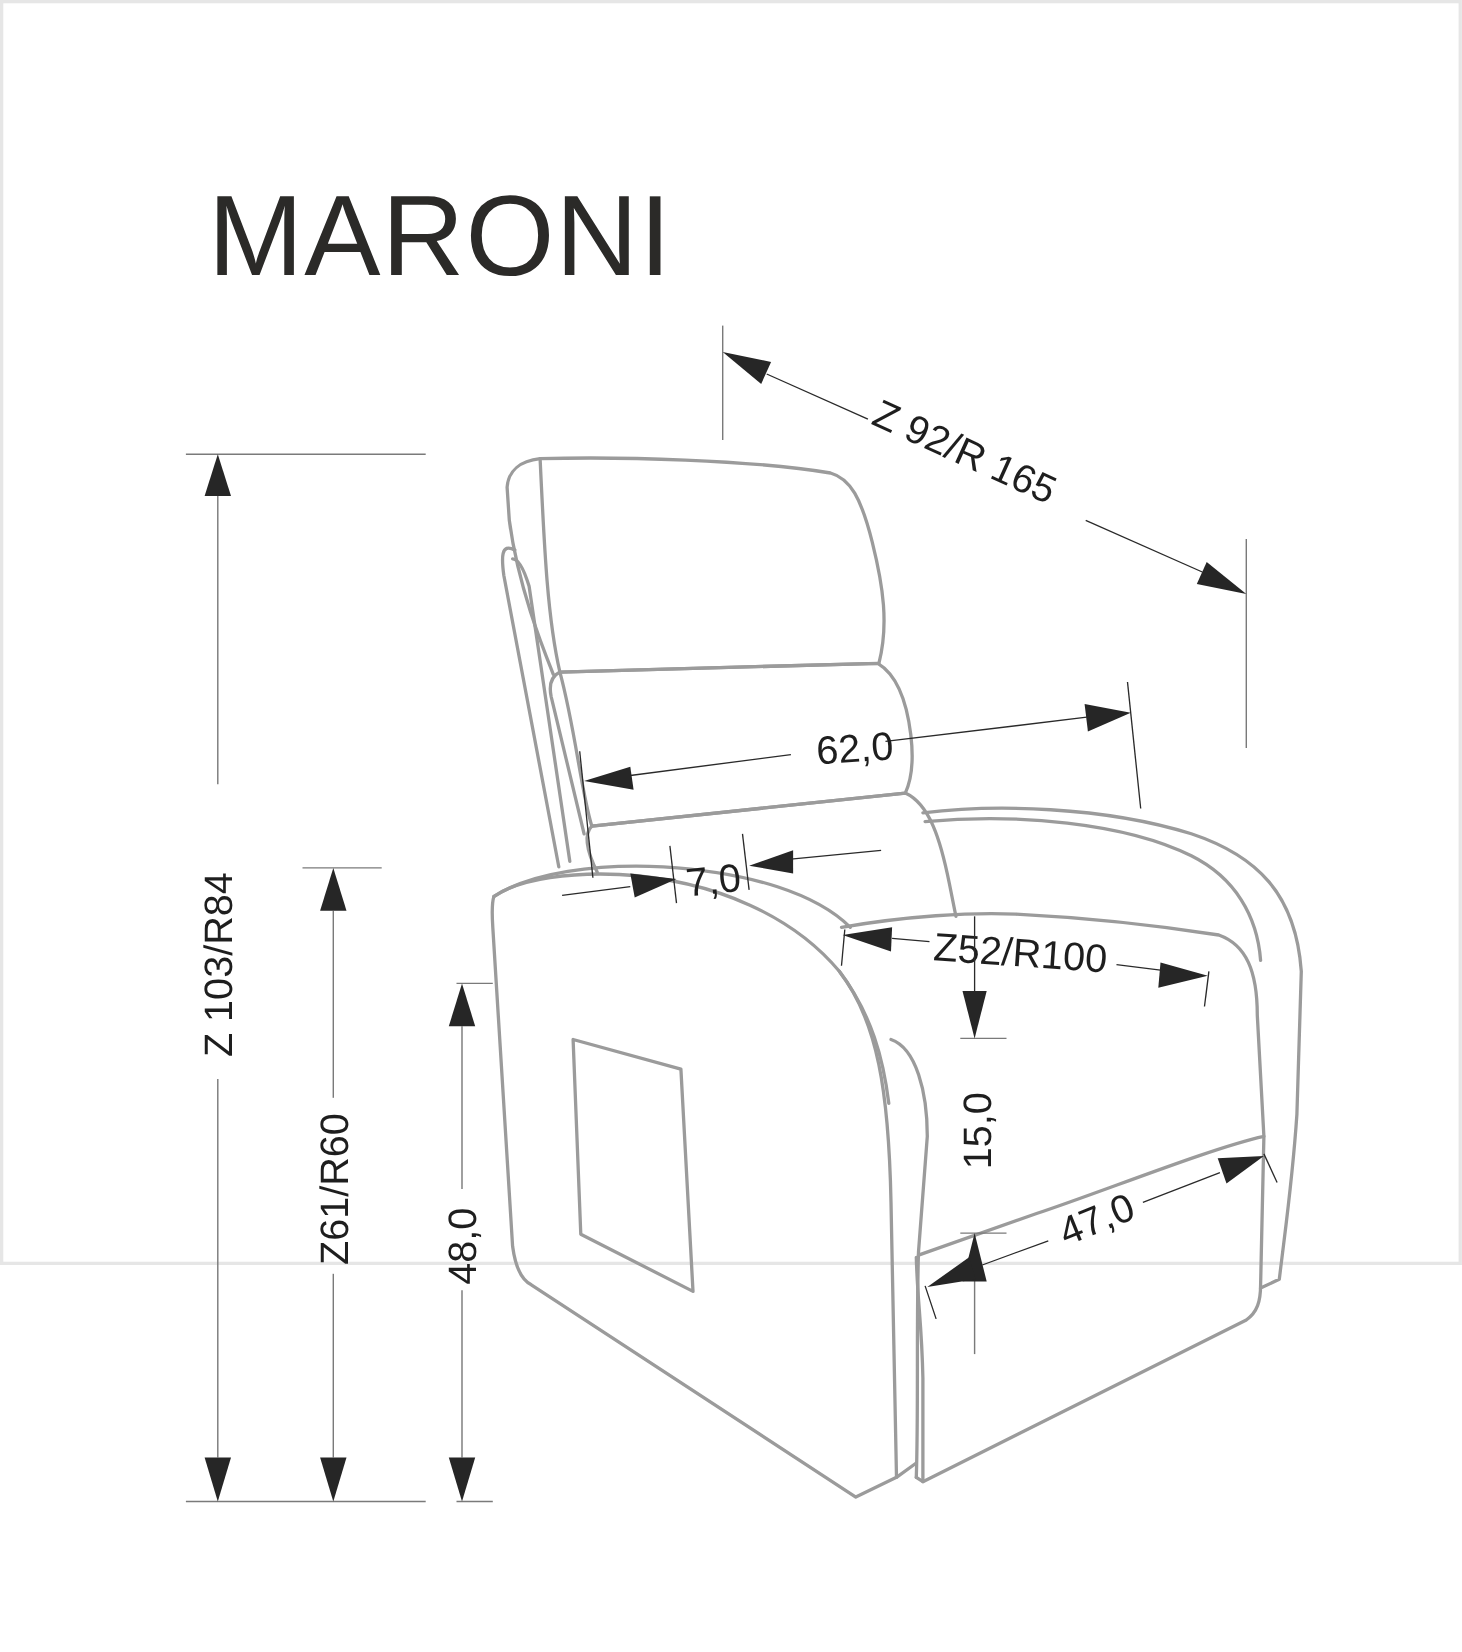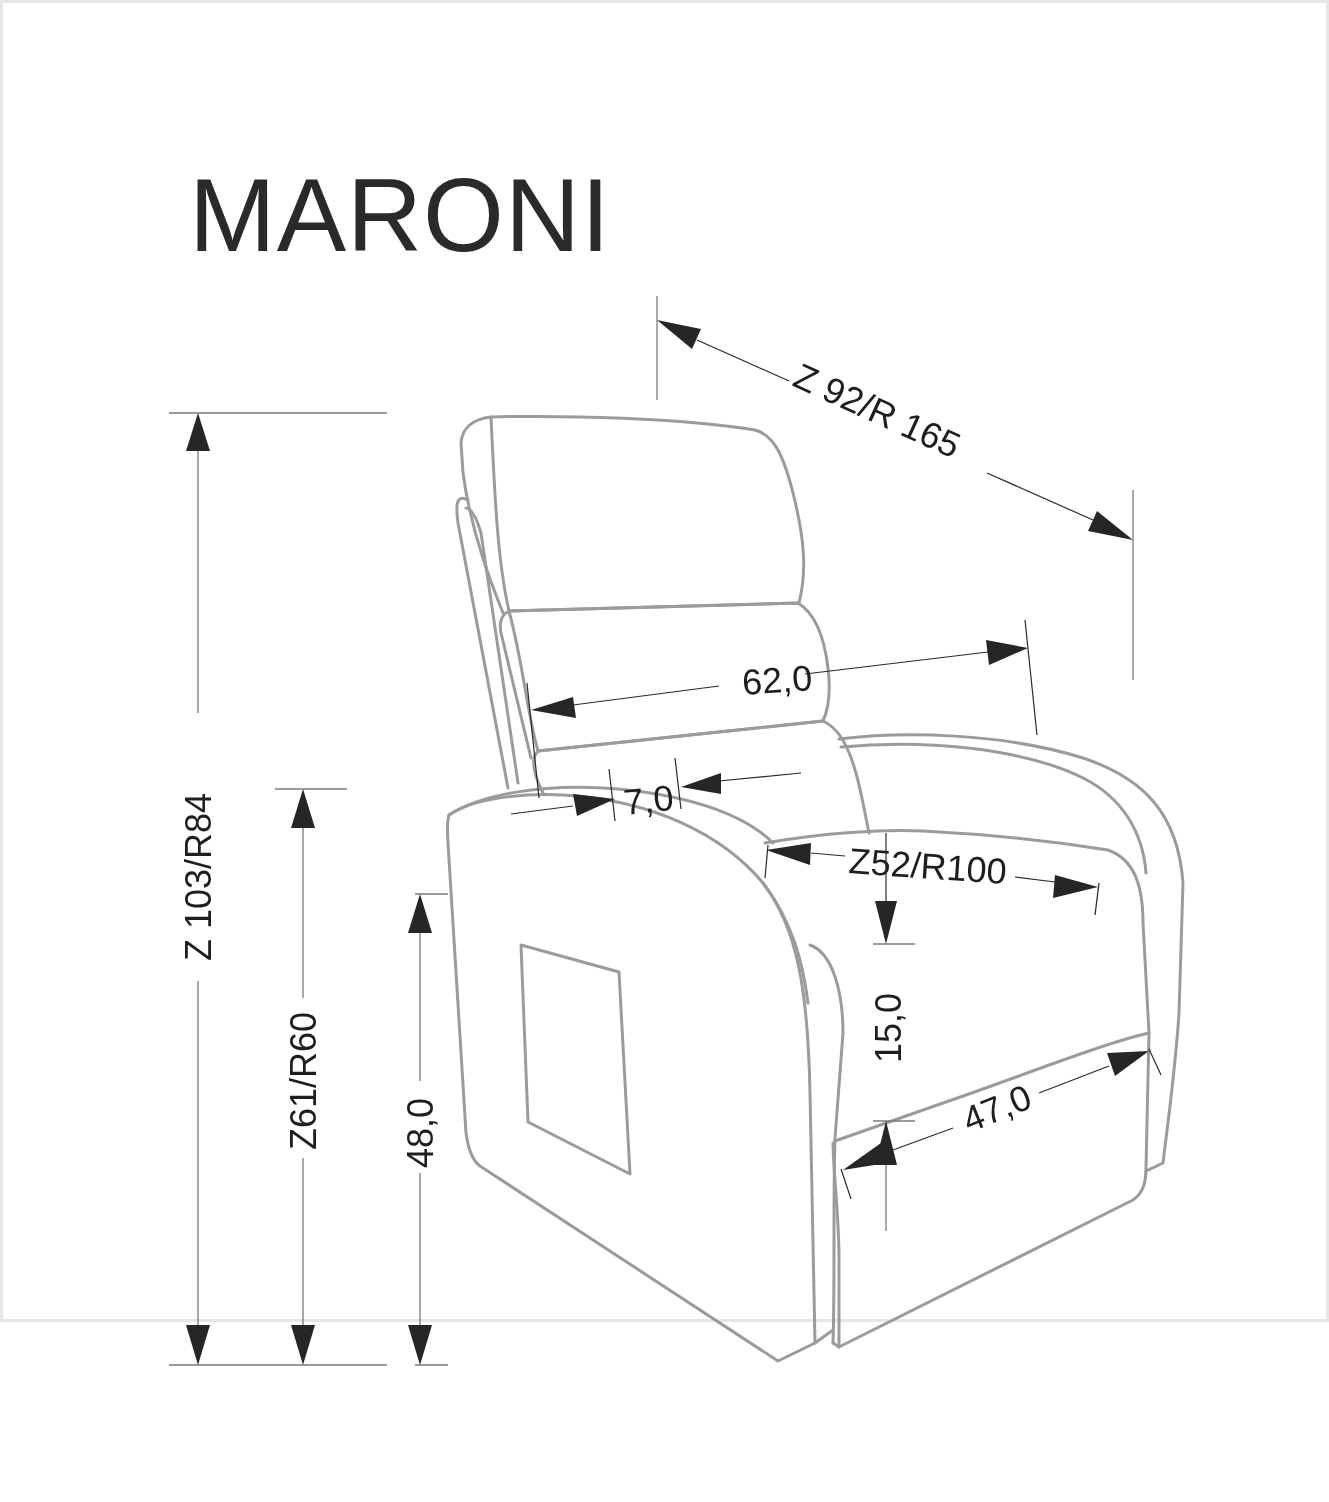--- a/index.html
+++ b/index.html
@@ -1,19 +1,19 @@
 <!DOCTYPE html>
 <html><head>
   <meta charset="utf-8">
   <style>
     html, body { margin: 0; padding: 0; background: #ffffff; }
     body { width: 1329px; height: 1502px; overflow: hidden; }
     .frame {
       position: absolute; left: 0; top: 0;
-      width: 1329px; height: 1322px;
+      width: 1329px; height: 1150px;
       box-sizing: border-box;
       border: 3px solid #e6e6e6;
       background: #ffffff;
     }
     .title {
       position: absolute; left: 186px; top: 160px;
       font-family: "Liberation Sans", sans-serif;
       font-size: 104px; line-height: 1; color: #2b2a28;
       letter-spacing: 1px; margin: 0; font-weight: normal;
     }

